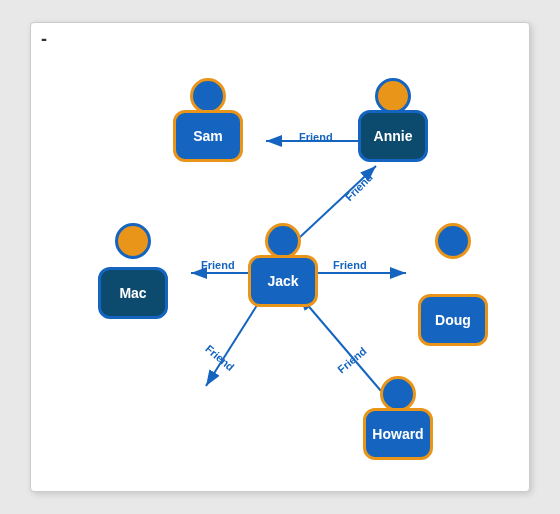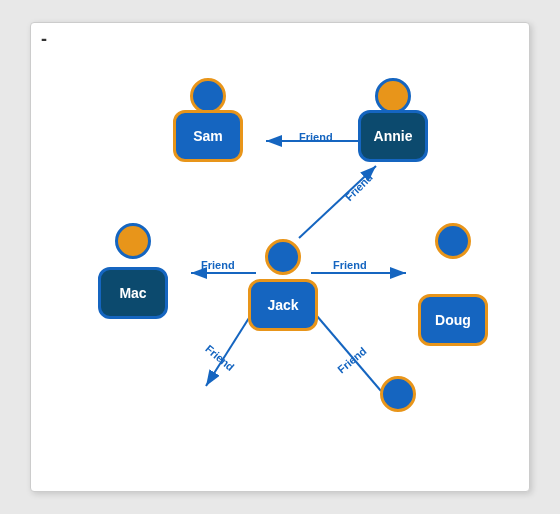--- a/index.html
+++ b/index.html
@@ -106,21 +106,21 @@
     <line x1="350" y1="368" x2="268" y2="272" stroke="#1565C0" stroke-width="2" marker-end="url(#arrowhead)"></line>
   </svg>
 
   <span class="arrow-label" style="left:268px; top:108px;">Friend</span>
   <span class="arrow-label" style="left:316px; top:170px; transform:rotate(-45deg); transform-origin:left center;">Friend</span>
   <span class="arrow-label" style="left:170px; top:236px;">Friend</span>
   <span class="arrow-label" style="left:302px; top:236px;">Friend</span>
   <span class="arrow-label" style="left:176px; top:318px; transform:rotate(40deg); transform-origin:left center;">Friend</span>
   <span class="arrow-label" style="left:308px; top:342px; transform:rotate(-40deg); transform-origin:left center;">Friend</span>
 
-  <div class="node blue" style="left:212px; top:216px;gap:8px;">
+  <div class="node blue" style="left:212px; top:200px;">
     <div class="avatar-head"></div>
     <div class="avatar-body">Jack</div>
   </div>
 
   <div class="node blue" style="left:137px; top:55px;">
     <div class="avatar-head"></div>
     <div class="avatar-body">Sam</div>
   </div>
 
   <div class="node orange" style="left:322px; top:55px;">
@@ -134,14 +134,15 @@
   </div>
 
   <div class="node blue" style="left:382px; top:200px;gap:39px;">
     <div class="avatar-head"></div>
     <div class="avatar-body">Doug</div>
   </div>
 
 
   <div class="node blue" style="left:327px; top:353px;">
     <div class="avatar-head"></div>
+    <div class="avatar-body">Howard</div>
   </div>
 </div>
 
 </body></html>

